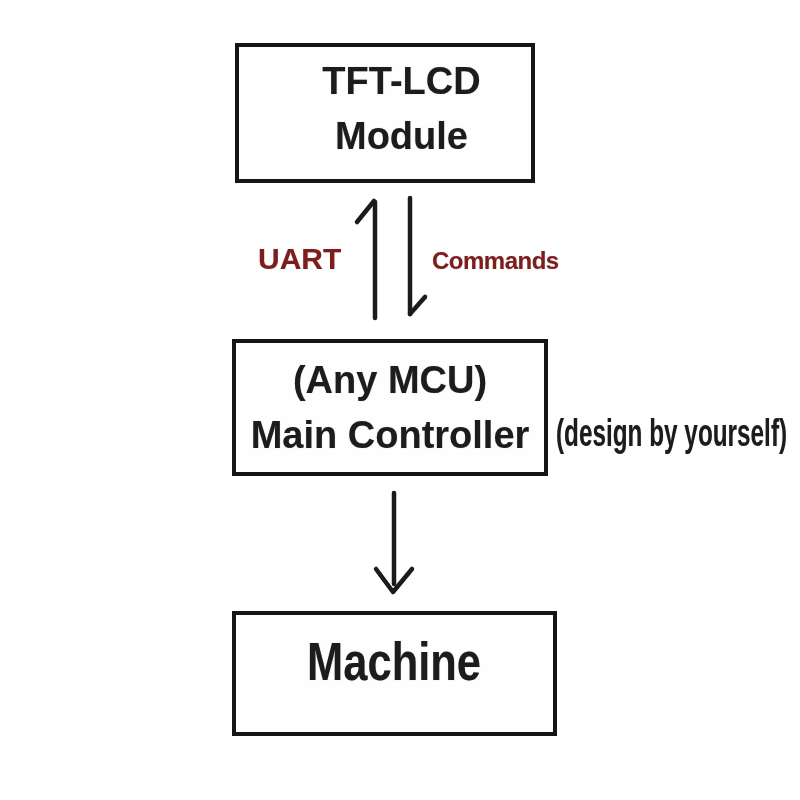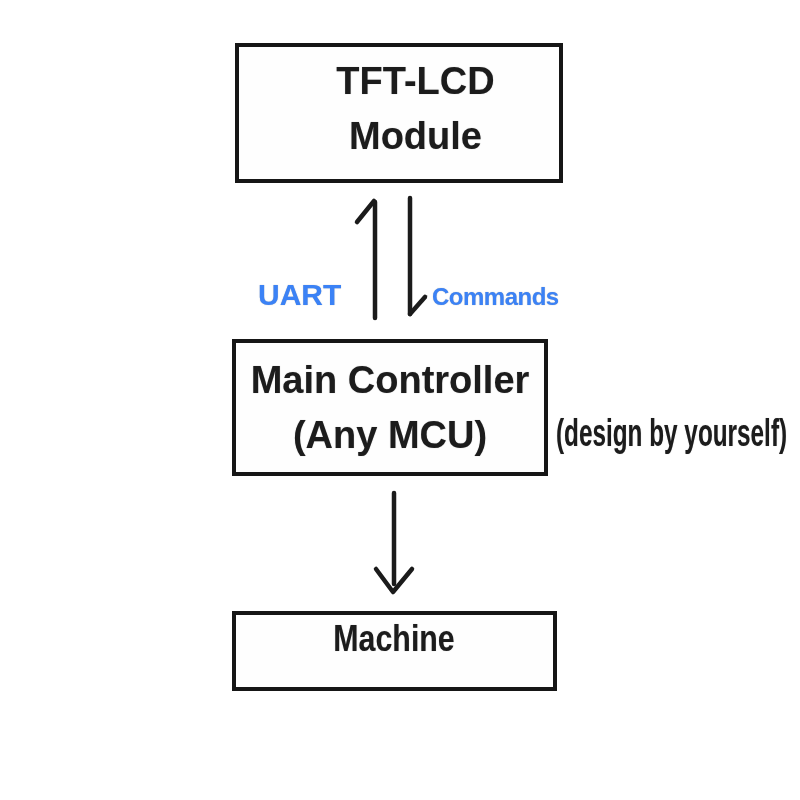--- a/index.html
+++ b/index.html
@@ -34,56 +34,55 @@
     align-items: center;
     justify-content: center;
     text-align: center;
     font-weight: 700;
     color: #1c1c1c;
     text-shadow: 0 0 1px rgba(30,30,30,0.35);
   }
   .node-tft {
     left: 235px;
     top: 43px;
-    width: 328px;
+    width: 300px;
     height: 140px;
     font-size: 38px;
     line-height: 55px;
     padding-bottom: 8px;
     padding-left: 33px;
   }
   .node-mcu {
     left: 232px;
     top: 339px;
     width: 316px;
     height: 137px;
     font-size: 38px;
     line-height: 55px;
   }
   .node-machine {
     left: 232px;
     top: 611px;
     width: 325px;
-    height: 80px;
-    font-size: 37px;
+    height: 125px;
+    font-size: 53px;
     padding-bottom: 24px;
   }
   .node-machine .squeeze {
     display: inline-block;
     transform: scaleX(0.82);
     transform-origin: center center;
     white-space: nowrap;
   }
   .edge-label {
     position: absolute;
     font-weight: 700;
-    color: #3b82f6;
+    color: #7f1d1d;
     white-space: nowrap;
     text-shadow: 0 0 1px rgba(30,30,30,0.35);
-    margin-top: 36px;
   }
   .edge-label-uart {
     left: 258px;
     top: 243px;
     font-size: 30px;
     line-height: 32px;
   }
   .edge-label-commands {
     left: 432px;
     top: 245px;
@@ -129,22 +128,22 @@
   </svg>
 
   <div class="node node-tft">
     <div>TFT-LCD Module</div>
   </div>
 
   <div class="edge-label edge-label-uart">UART</div>
   <div class="edge-label edge-label-commands">Commands</div>
 
   <div class="node node-mcu">
+    <div>(Any MCU)</div>
     <div>Main Controller</div>
-    <div>(Any MCU)</div>
   </div>
 
   <div class="annotation">(design by yourself)</div>
 
   <div class="node node-machine">
     <span class="squeeze">Machine</span>
   </div>
 
 </div>
 

